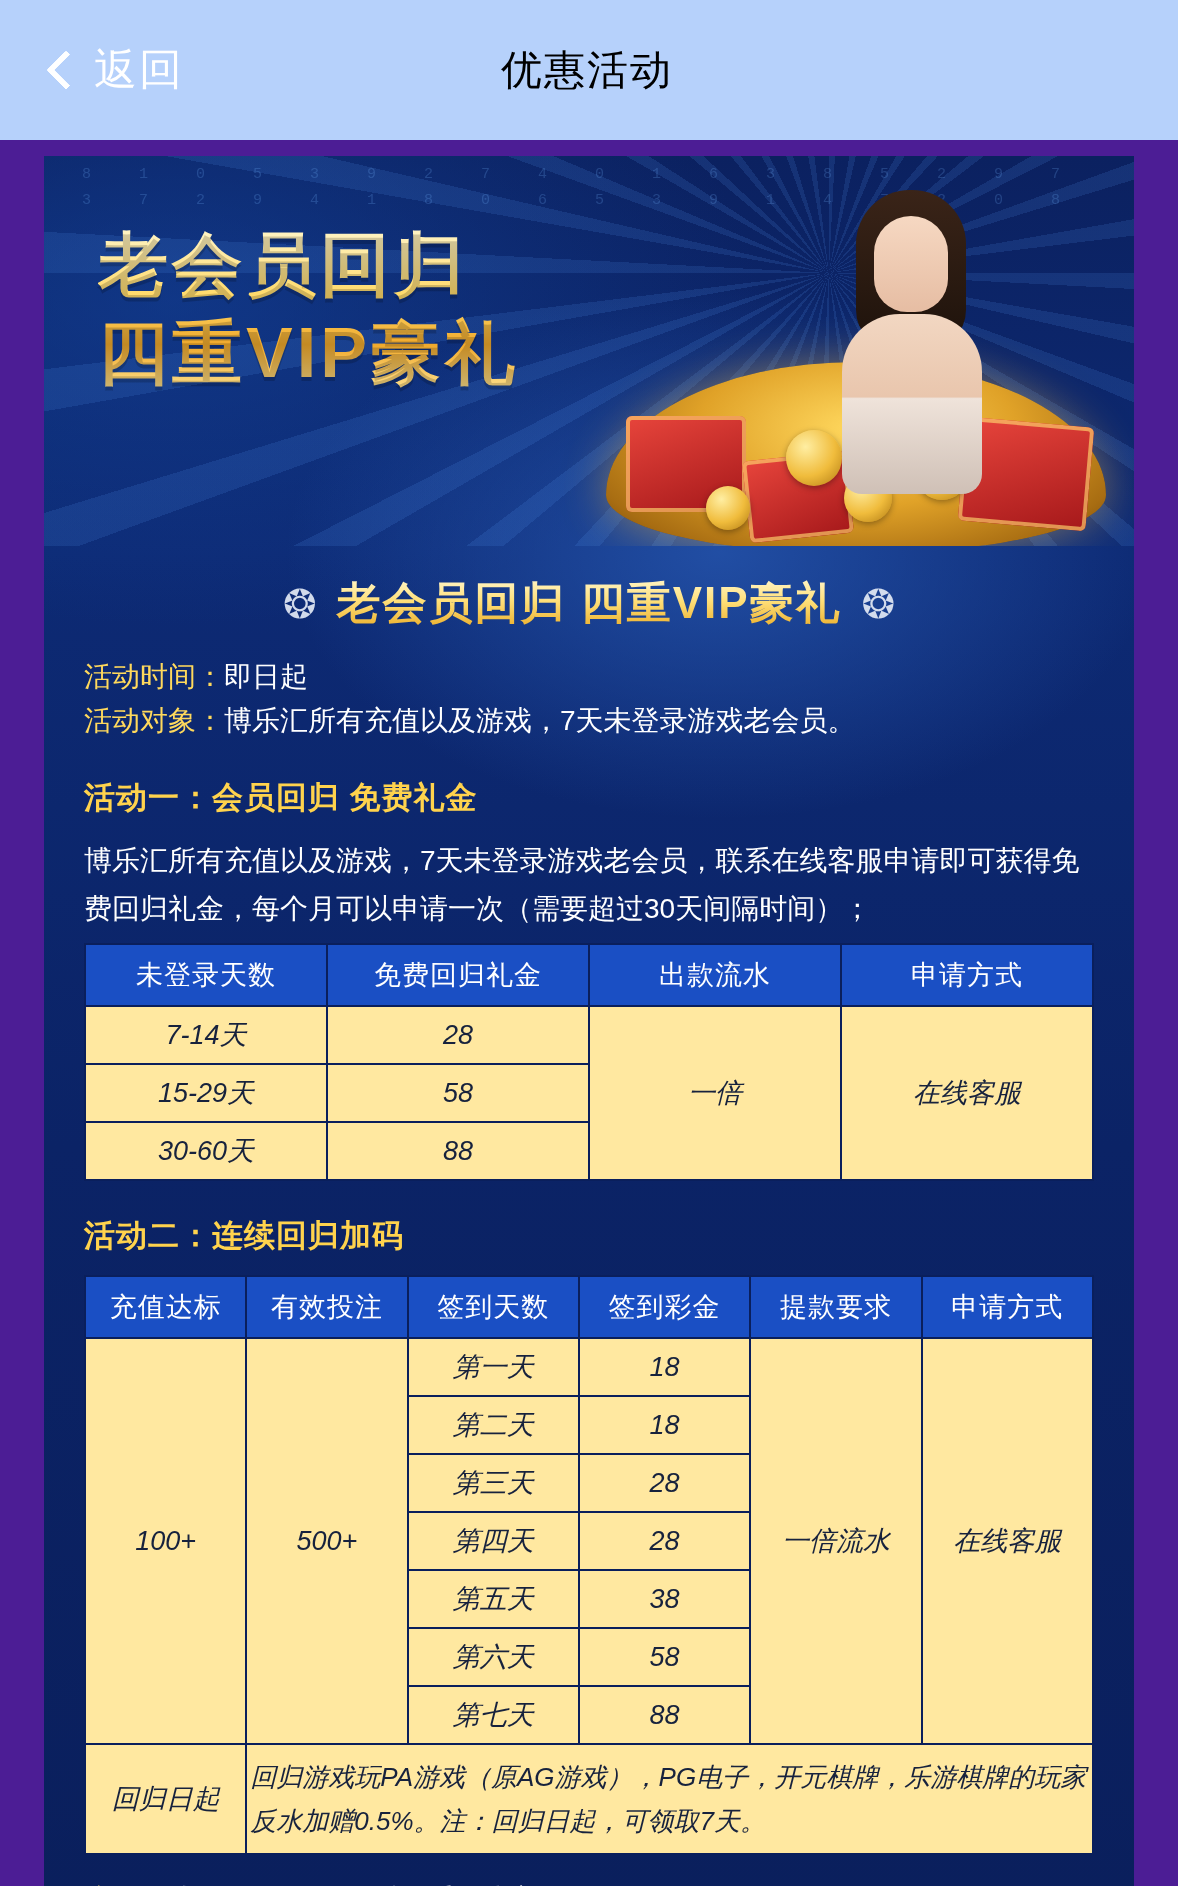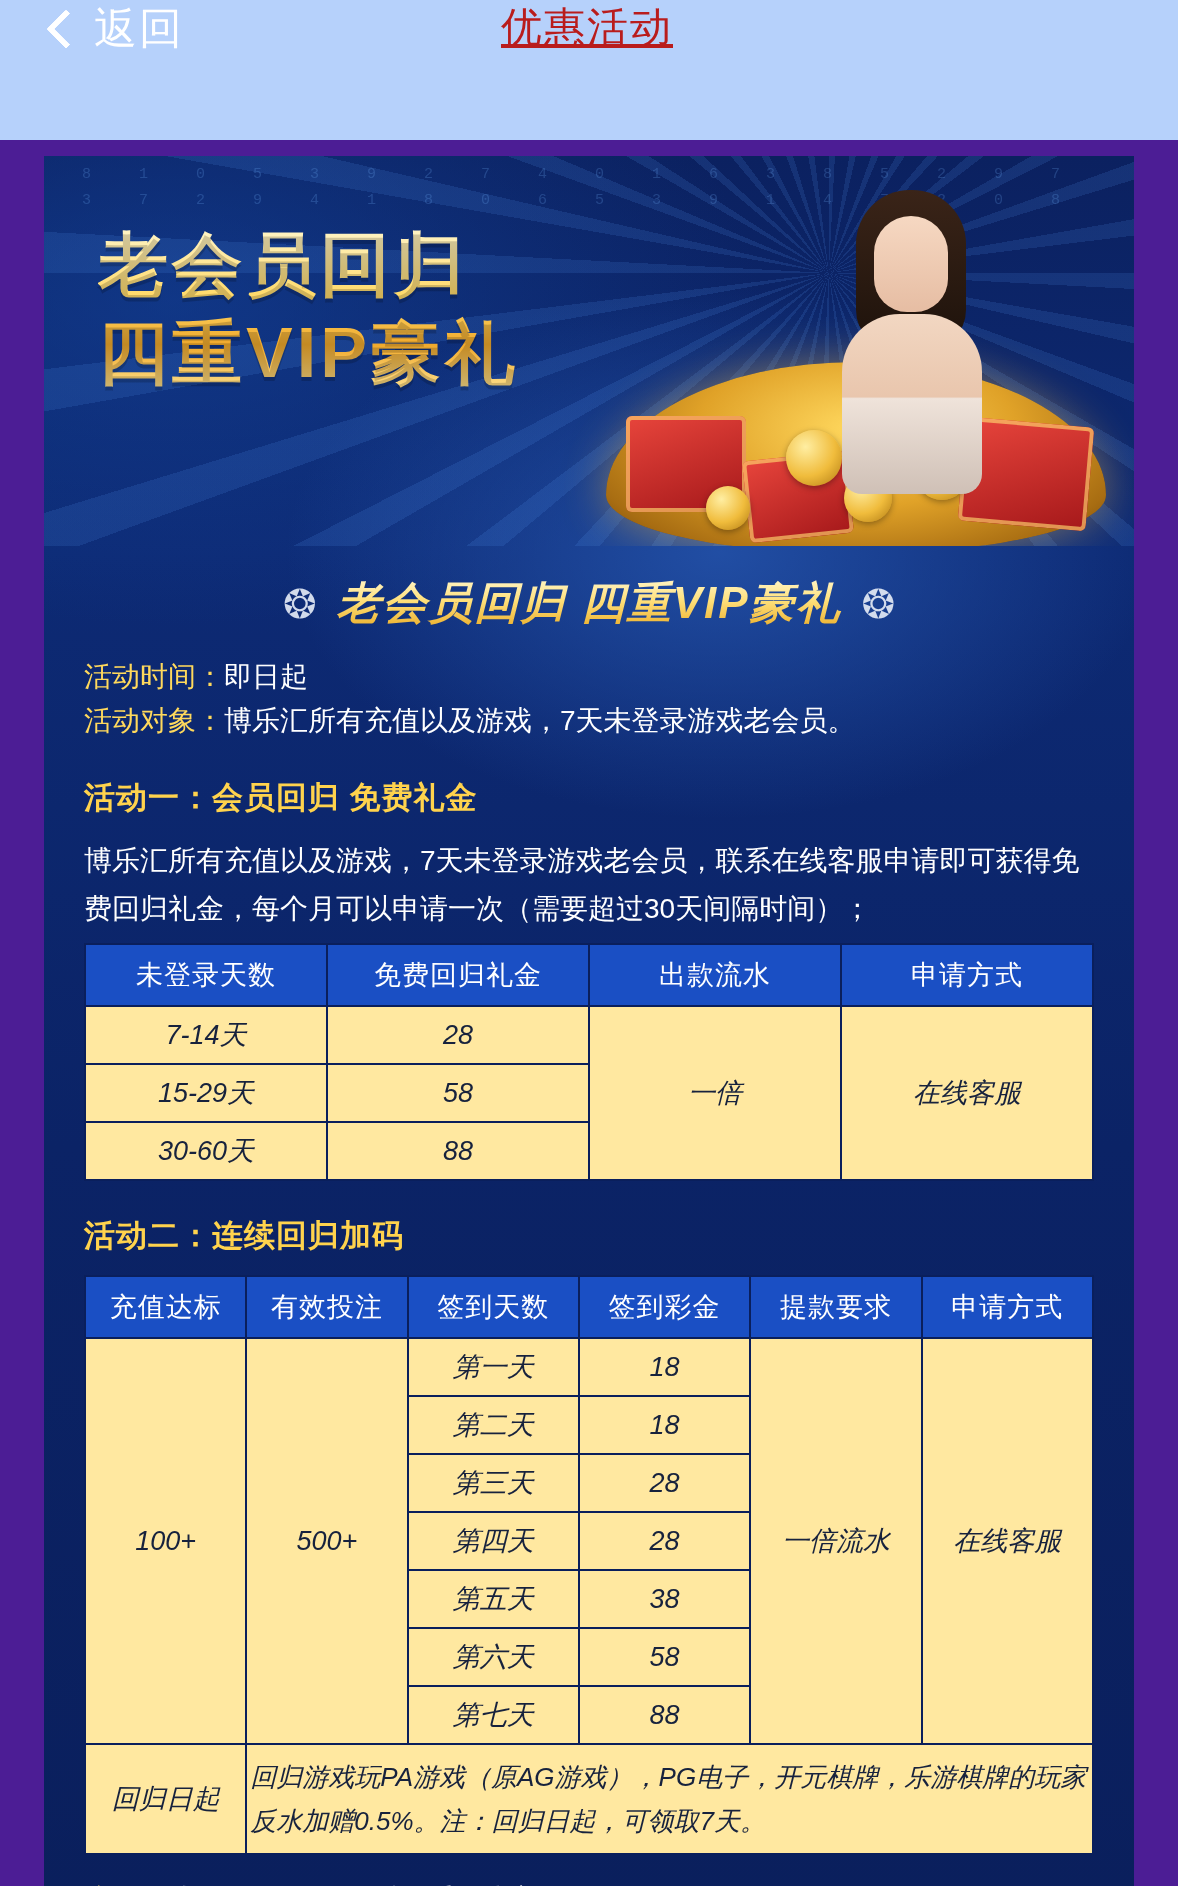--- a/index.html
+++ b/index.html
@@ -11,21 +11,21 @@
     overflow: hidden;
   }
 
   
   .navbar {
     position: relative;
     width: 1178px;
     height: 140px;
     background: #b6d1fb;
     display: flex;
-    align-items: flex-start;
+    align-items: center;
   }
   .nav-back {
     display: flex;
     align-items: center;
     margin-left: 42px;
     cursor: pointer;
   }
   .chevron {
     width: 34px;
     height: 34px;
@@ -45,24 +45,23 @@
   .nav-back-label {
     font-size: 43px;
     color: #ffffff;
     letter-spacing: 2px;
   }
   .nav-title {
     position: absolute;
     left: 0; right: 4px;
     text-align: center;
     font-size: 41px;
-    color: #b91c1c;
+    color: #000000;
     letter-spacing: 2px;
     pointer-events: none;
-    text-decoration: underline;
   }
 
   
   .page {
     width: 1178px;
     height: 1746px;
     background: #4c1d95;
     padding: 16px 44px 0 44px;
     overflow: hidden;
   }
@@ -195,21 +194,20 @@
     opacity: .9;
   }
   .ribbon-text {
     font-size: 44px;
     font-weight: bold;
     letter-spacing: 2px;
     background: linear-gradient(180deg, #fff9d8 0%, #ffe07a 45%, #e8a71f 100%);
     -webkit-background-clip: text;
     background-clip: text;
     color: transparent;
-    font-style: italic;
   }
 
   .content { padding: 12px 40px 40px 40px; }
 
   .meta-line {
     font-size: 28px;
     line-height: 44px;
     color: #ffffff;
   }
   .meta-key { color: #ffd95c; }

